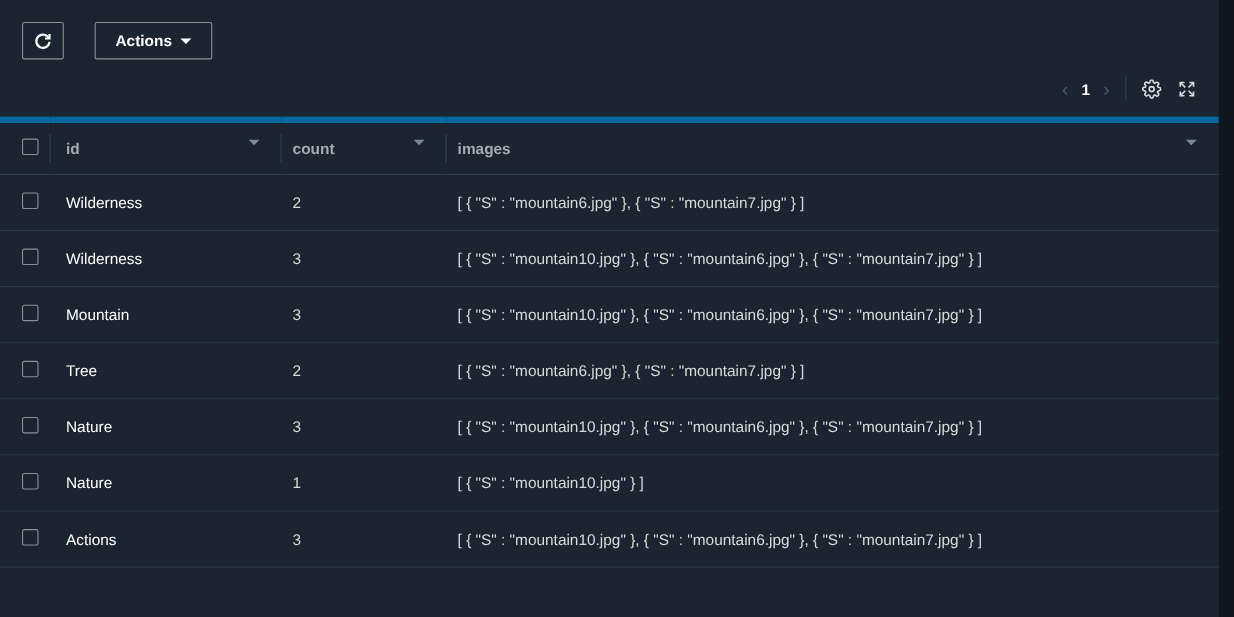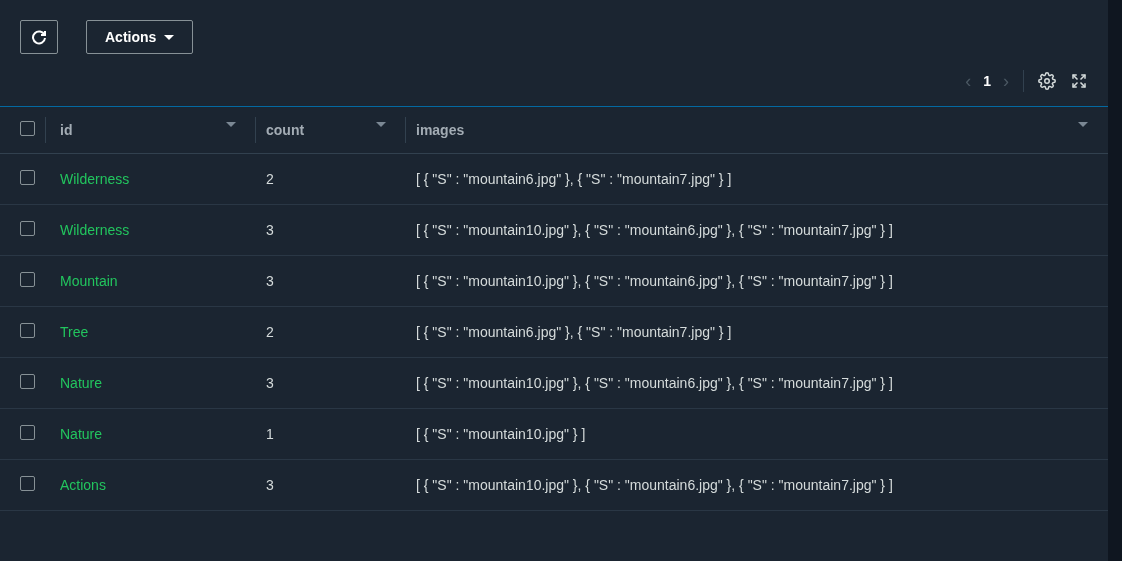--- a/index.html
+++ b/index.html
@@ -71,21 +71,21 @@
   .divider { width: 1px; height: 22px; background: #32414f; }
   .icon16 { width: 18px; height: 18px; display: inline-block; color: #d5dbdb; }
   .iconbtn2 { cursor: pointer; display: inline-flex; }
   table { width: 100%; border-collapse: collapse; }
   thead th {
     text-align: left;
     font-weight: 700;
     color: #a3acb4;
     font-size: 14px;
     padding: 14px 10px;
-    border-top: 1px solid #0369a1;
+    border-top: 6px solid #0369a1;
     border-bottom: 1px solid #32414f;
     background: #1b2531;
     position: relative;
   }
   thead th.colsep::after {
     content: "";
     position: absolute;
     right: 0;
     top: 10px;
     bottom: 10px;
@@ -106,21 +106,21 @@
     color: #d5dbdb;
     vertical-align: middle;
   }
   .checkbox {
     width: 15px; height: 15px;
     border: 1px solid #879196;
     border-radius: 2px;
     display: inline-block;
     cursor: pointer;
   }
-  .link { color: #22c55e; cursor: pointer; }
+  .link { color: #ffffff; cursor: pointer; }
   th.cb, td.cb { width: 46px; padding-left: 20px; }
   th.idcol, td.idcol { width: 210px; padding-left: 14px; }
   th.cntcol, td.cntcol { width: 150px; }
   th.imgcol, td.imgcol { padding-left: 10px; margin-top: 40px; }
   .refresh-svg { width: 16px; height: 16px; }
 </style>
 </head>
 <body>
 
 <div class="panel">

